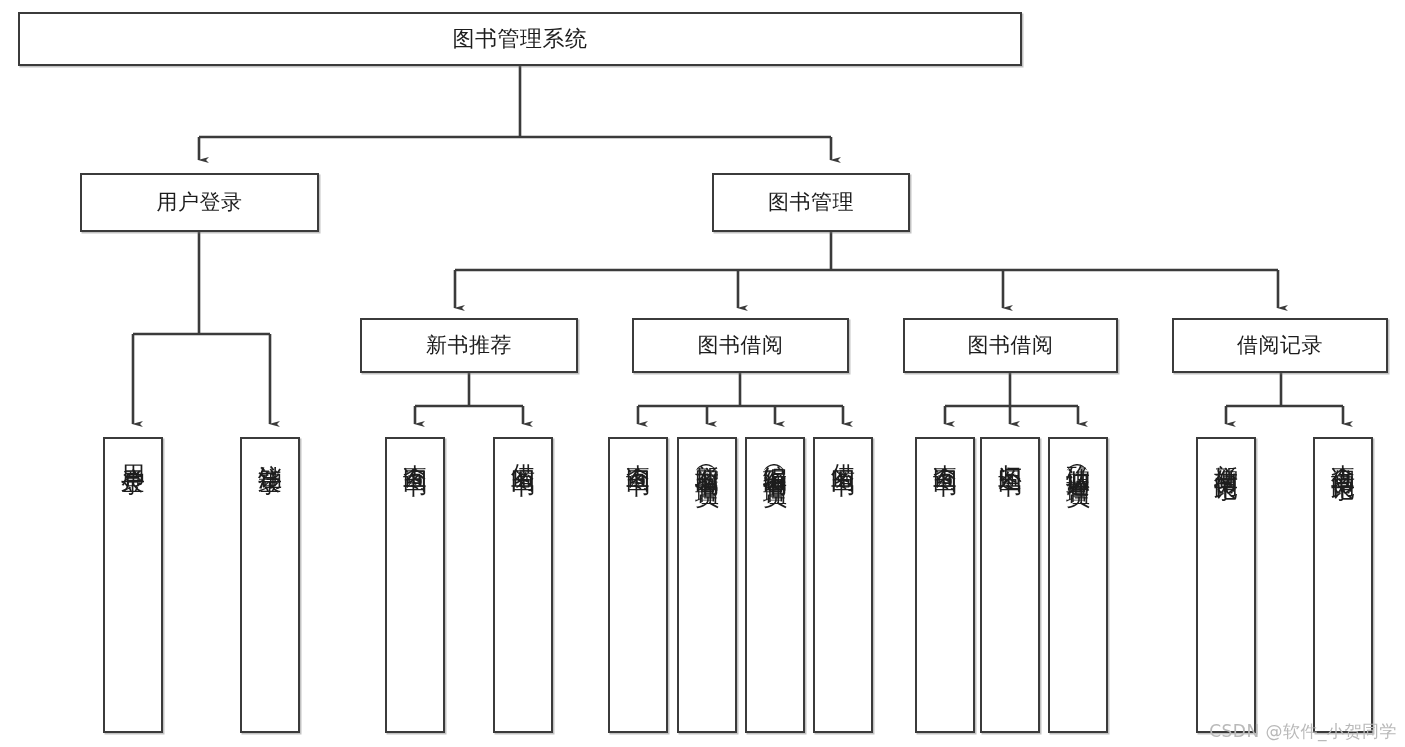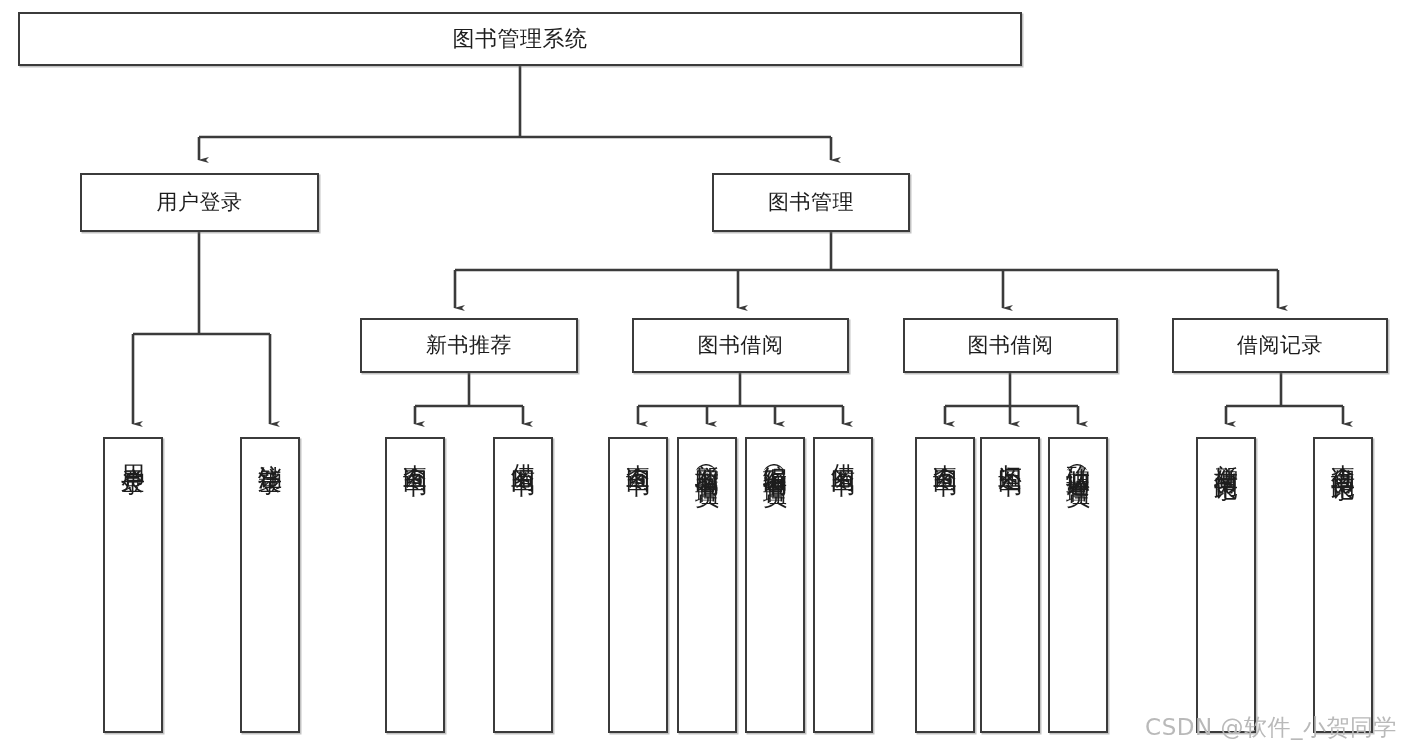--- a/index.html
+++ b/index.html
@@ -62,21 +62,21 @@
     text-orientation: upright;
     font-size: 24px;
     line-height: 1.0;
     letter-spacing: 3px;
     max-height: 284px;
   }
   .watermark {
     position: absolute;
     right: 8px;
     bottom: 4px;
-    font-size: 23px;
+    font-size: 17px;
     color: #b9b9b9;
     letter-spacing: 0.5px;
     white-space: nowrap;
     font-family: "DejaVu Sans", "Liberation Sans", sans-serif;
   }
 </style>
 </head>
 <body>
 
 <div id="canvas">

